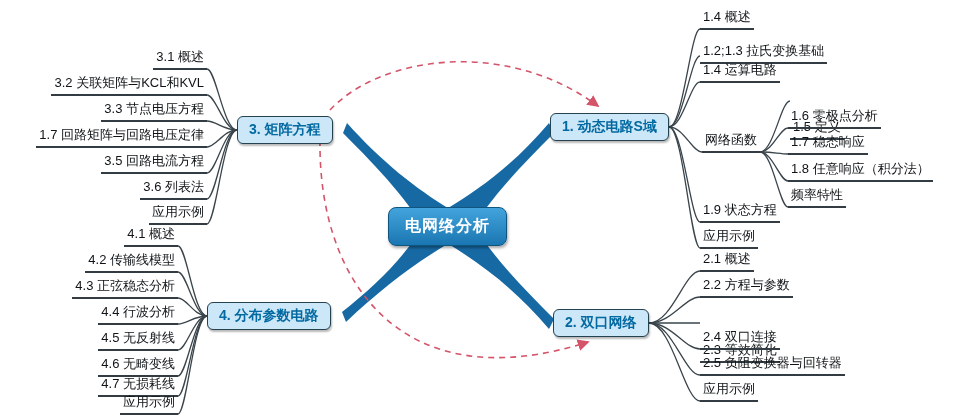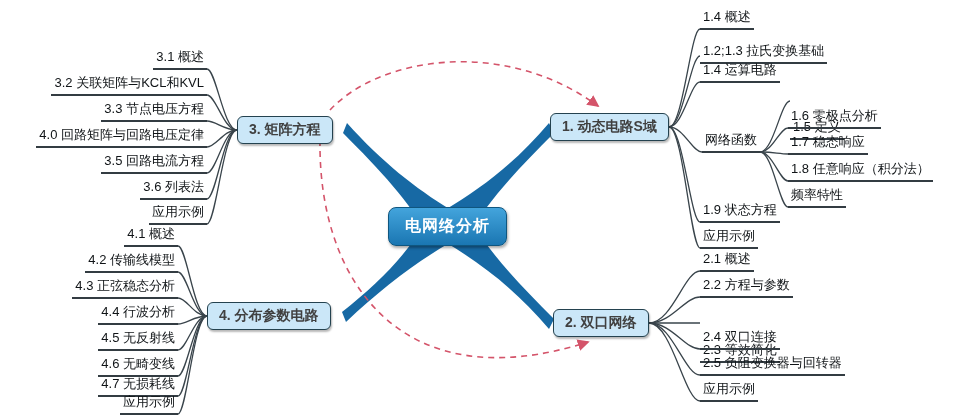--- a/index.html
+++ b/index.html
@@ -4,21 +4,21 @@
 <style>
   html,body{margin:0;padding:0;background:#ffffff;}
   .stage{
     position:relative;width:960px;height:418px;background:#ffffff;overflow:hidden;
     font-family:"Liberation Sans","DejaVu Sans",sans-serif;
   }
   .stage svg{position:absolute;left:0;top:0;}
   .topic{position:absolute;box-sizing:border-box;white-space:nowrap;cursor:default;}
   .main{
     background:#cbe7f8;border:1px solid #24424f;border-radius:6px;
-    padding:4px 11px;font-size:14px;font-weight:bold;color:#404040;
+    padding:4px 11px;font-size:14px;font-weight:bold;color:#0369a1;
     box-shadow:1px 2px 2px rgba(0,0,0,.28);
   }
   .center{
     background:linear-gradient(#43a4dc,#1a76b2);border:1px solid #0f567f;border-radius:8px;
     padding:8px 16px;font-size:16px;font-weight:bold;color:#ffffff;letter-spacing:1px;
     box-shadow:1px 2px 3px rgba(0,0,0,.35);
   }
   .leaf{
     position:absolute;white-space:nowrap;font-size:13px;line-height:16px;color:#101417;
     padding:0 3px 3px 3px;border-bottom:2px solid #333c42;
@@ -105,21 +105,21 @@
   <div class="leaf" style="left:700px;top:251px;">2.1 概述</div>
   <div class="leaf" style="left:700px;top:277px;">2.2 方程与参数</div>
   <div class="leaf" style="left:700px;top:303px;margin-top:39px;">2.3 等效简化</div>
   <div class="leaf" style="left:700px;top:329px;">2.4 双口连接</div>
   <div class="leaf" style="left:700px;top:355px;">2.5 负阻变换器与回转器</div>
   <div class="leaf" style="left:700px;top:381px;">应用示例</div>
 
   <div class="leaf" style="right:753px;top:49px;">3.1 概述</div>
   <div class="leaf" style="right:753px;top:75px;">3.2 关联矩阵与KCL和KVL</div>
   <div class="leaf" style="right:753px;top:101px;">3.3 节点电压方程</div>
-  <div class="leaf" style="right:753px;top:127px;">4.0 回路矩阵与回路电压定律</div>
+  <div class="leaf" style="right:753px;top:127px;">1.7 回路矩阵与回路电压定律</div>
   <div class="leaf" style="right:753px;top:153px;">3.5 回路电流方程</div>
   <div class="leaf" style="right:753px;top:179px;">3.6 列表法</div>
   <div class="leaf" style="right:753px;top:204px;">应用示例</div>
 
   <div class="leaf" style="right:782px;top:226px;">4.1 概述</div>
   <div class="leaf" style="right:782px;top:252px;">4.2 传输线模型</div>
   <div class="leaf" style="right:782px;top:278px;text-align:center;">4.3 正弦稳态分析</div>
   <div class="leaf" style="right:782px;top:304px;">4.4 行波分析</div>
   <div class="leaf" style="right:782px;top:330px;">4.5 无反射线</div>
   <div class="leaf" style="right:782px;top:356px;">4.6 无畸变线</div>

